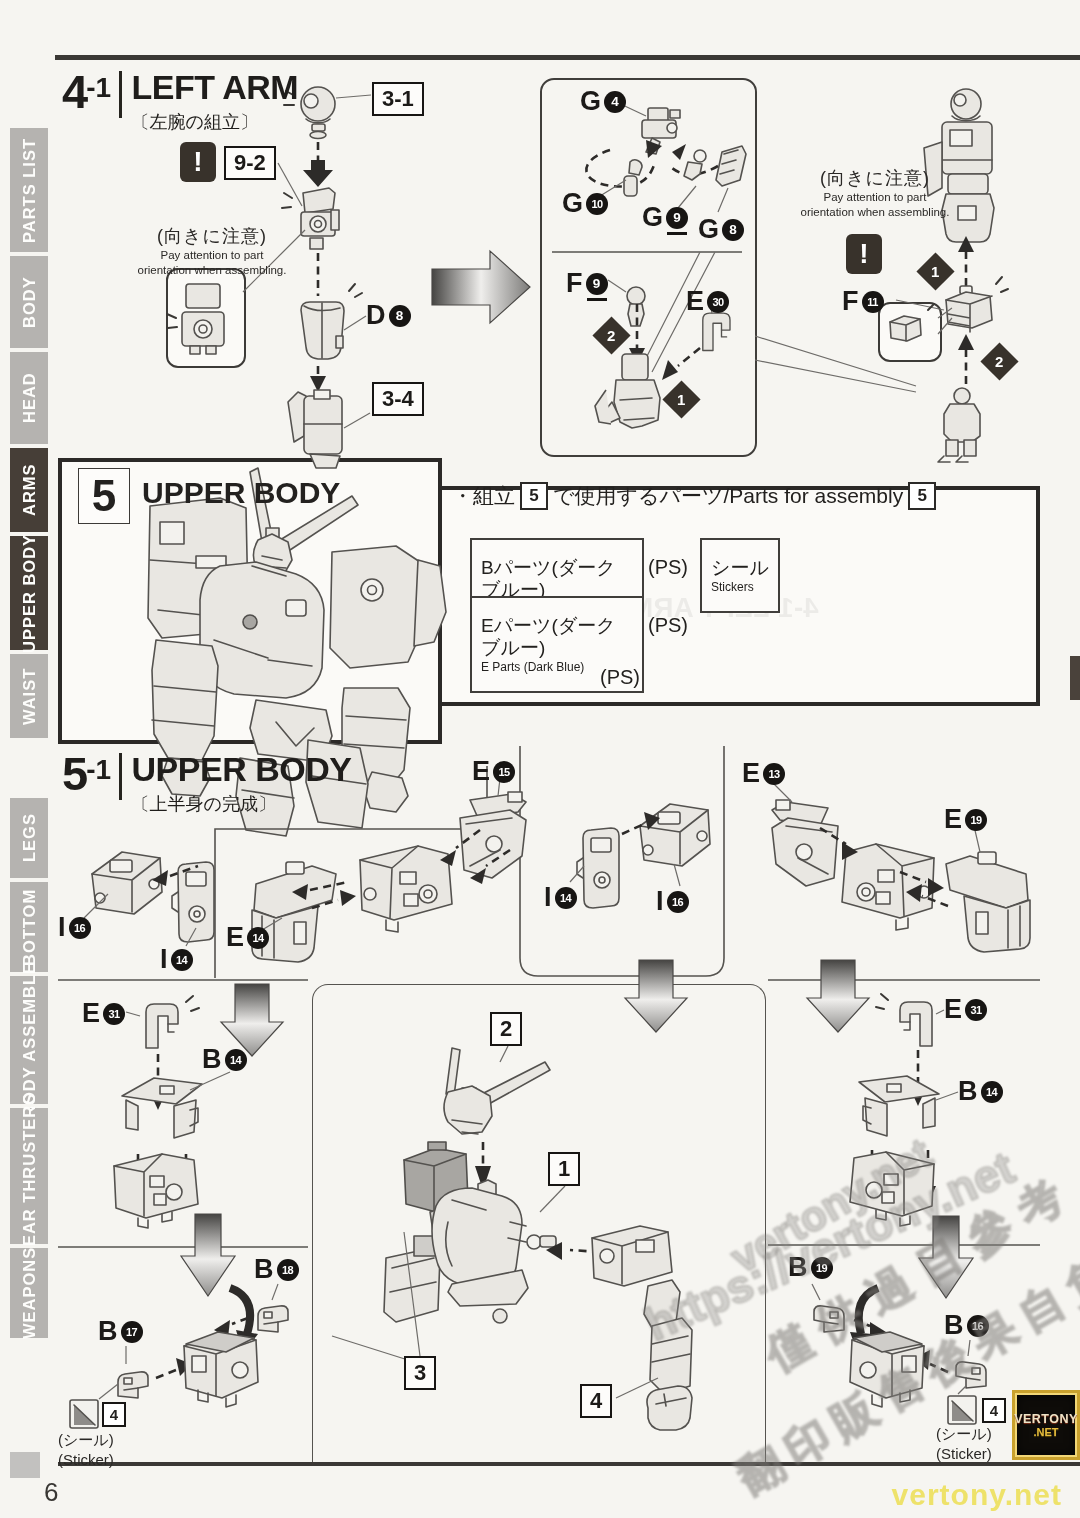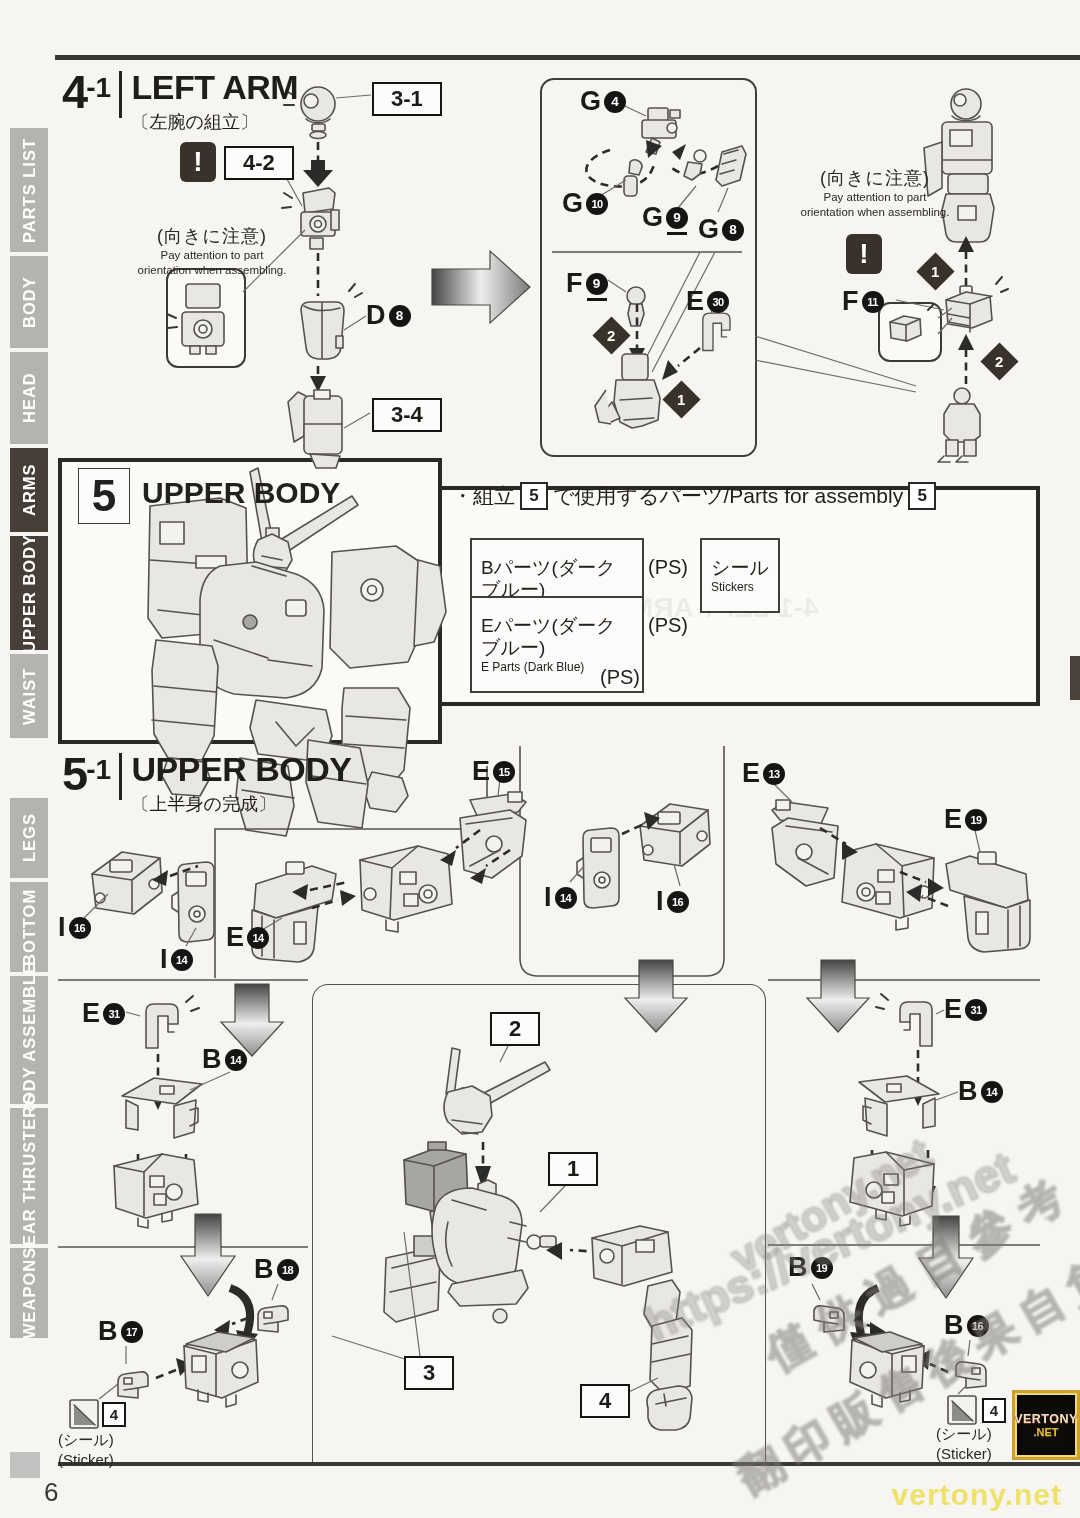--- a/index.html
+++ b/index.html
@@ -33,21 +33,21 @@
   .panel-c{position:absolute;left:312px;top:984px;width:452px;height:480px;border:1.6px solid #55534f;
        border-bottom:none;border-radius:16px 16px 0 0;z-index:1;}
   
   .plabel{position:absolute;display:flex;align-items:center;z-index:6;}
   .pl{font-size:27px;font-weight:600;color:#1c1a18;margin-right:3px;}
   .circ{position:relative;width:22px;height:22px;border-radius:50%;background:#171513;color:#fff;
        font-weight:700;font-size:13.5px;display:flex;align-items:center;justify-content:center;}
   .circ.two{font-size:11px;letter-spacing:-0.5px;}
   .circ.ul::after{content:'';position:absolute;left:1px;right:1px;bottom:-6px;height:2.6px;background:#171513;}
   .stepbox{position:absolute;border:2.5px solid #171513;background:#fdfcfa;font-weight:700;font-size:22px;
-       display:flex;align-items:center;justify-content:center;z-index:6;padding:2px 17px;color:#1c1a18;}
+       display:flex;align-items:center;justify-content:center;z-index:6;padding:2px 8px;color:#1c1a18;}
   .dia{position:absolute;width:27px;height:27px;background:#38322b;transform:rotate(45deg);
        display:flex;align-items:center;justify-content:center;z-index:6;}
   .dia i{transform:rotate(-45deg);color:#fff;font-style:normal;font-weight:700;font-size:15px;}
   .warn{position:absolute;width:36px;height:40px;background:#38322b;border-radius:6px;color:#fff;
        display:flex;align-items:center;justify-content:center;font-size:28px;font-weight:800;z-index:6;}
   .caution{position:absolute;text-align:center;z-index:6;color:#2a2826;}
   .caution .jp{font-size:18px;letter-spacing:1px;}
   .caution .en{font-size:11.5px;line-height:1.3;}
   .inset{position:absolute;border:2px solid #3c3a37;border-radius:12px;background:#fbfaf7;z-index:1;}
   
@@ -119,32 +119,32 @@
     <span>
       <div class="st">LEFT ARM</div>
       <div class="subjp">〔左腕の組立〕</div>
     </span>
   </header>
 
   <div class="stepbox" style="left:372px;top:82px">3-1</div>
   <div class="warn" style="left:180px;top:142px">
       <span>!</span>
     </div>
-  <div class="stepbox" style="left:224px;top:146px">4-2</div>
+  <div class="stepbox" style="left:224px;top:146px">9-2</div>
   <div class="caution" style="left:132px;top:224px;width:160px">
     <div class="jp">(向きに注意)</div>
     <div class="en">Pay attention to part</div>
     <div class="en">orientation when assembling.</div>
   </div>
   <div class="inset" style="left:166px;top:268px;width:76px;height:96px"></div>
   <div class="plabel" style="left:366px;top:300px">
     <span class="pl">D</span>
       <span class="circ">8</span>
   </div>
-  <div class="stepbox" style="left:372px;top:398px">3-4</div>
+  <div class="stepbox" style="left:372px;top:382px">3-4</div>
 
   <div class="pan panel-g"></div>
   <div class="plabel" style="left:580px;top:86px">
     <span class="pl">G</span>
       <span class="circ">4</span>
     </div>
   <div class="plabel" style="left:562px;top:188px">
     <span class="pl">G</span>
       <span class="circ two">10</span>
     </div>

